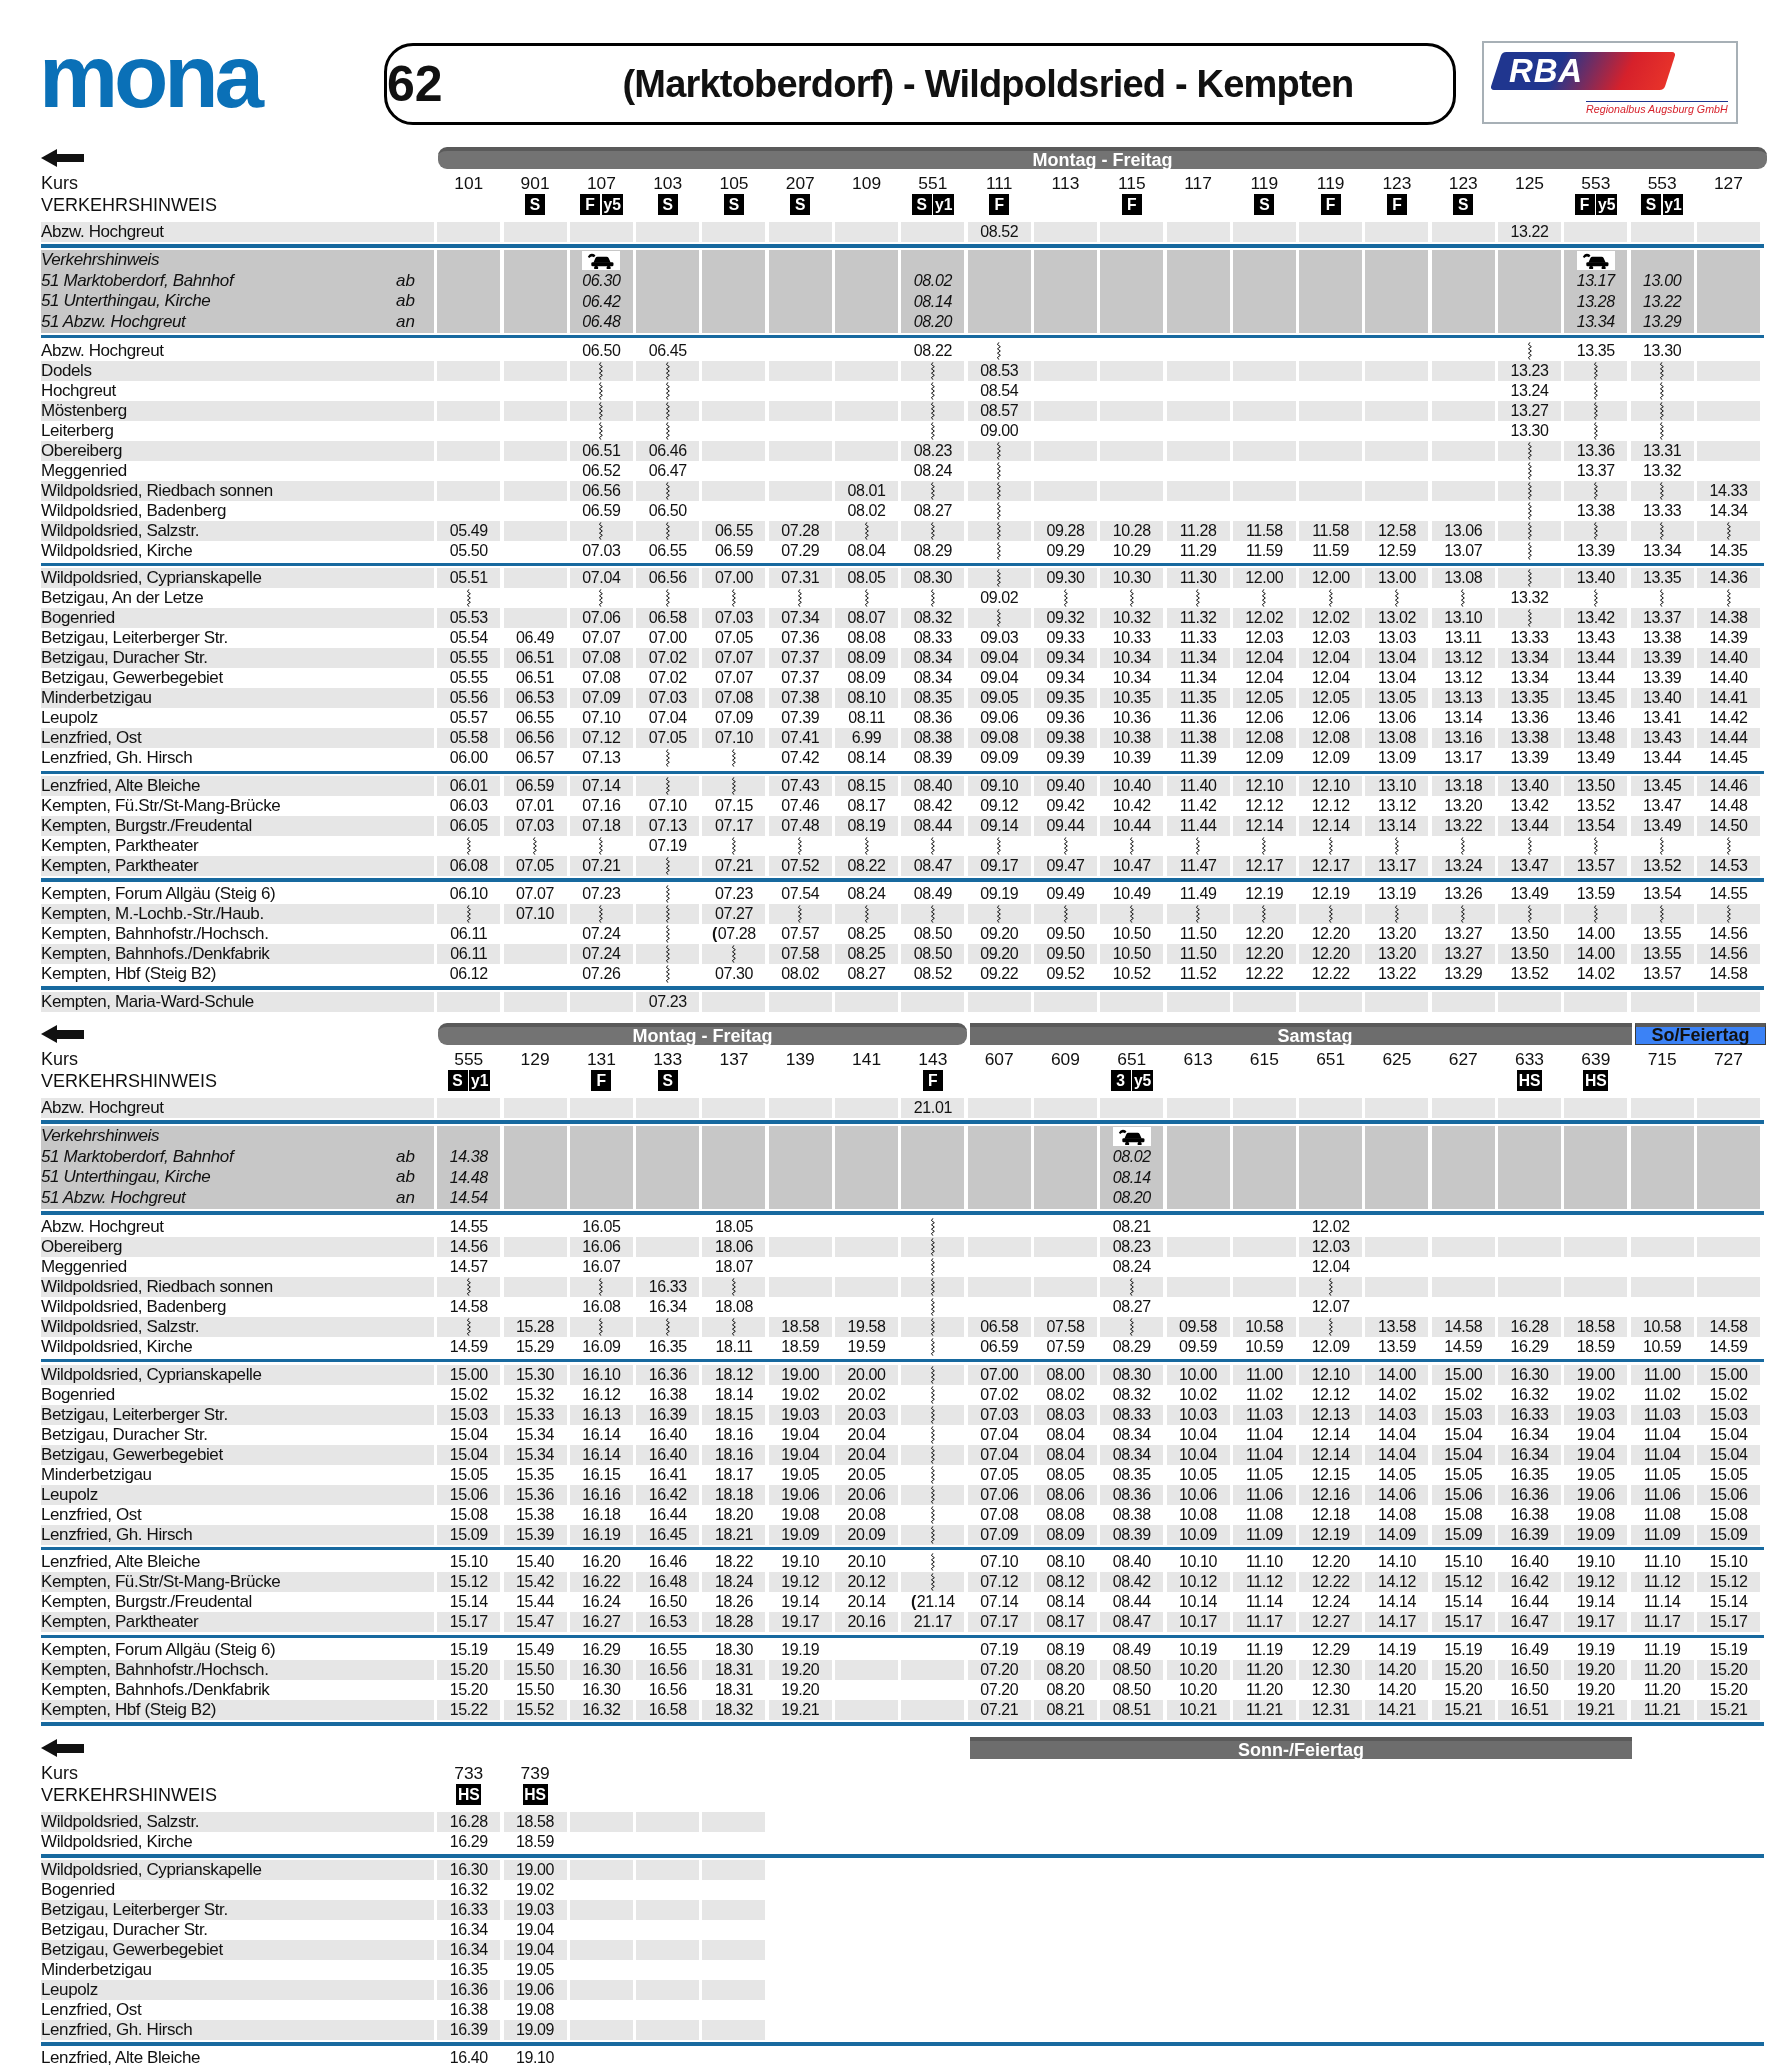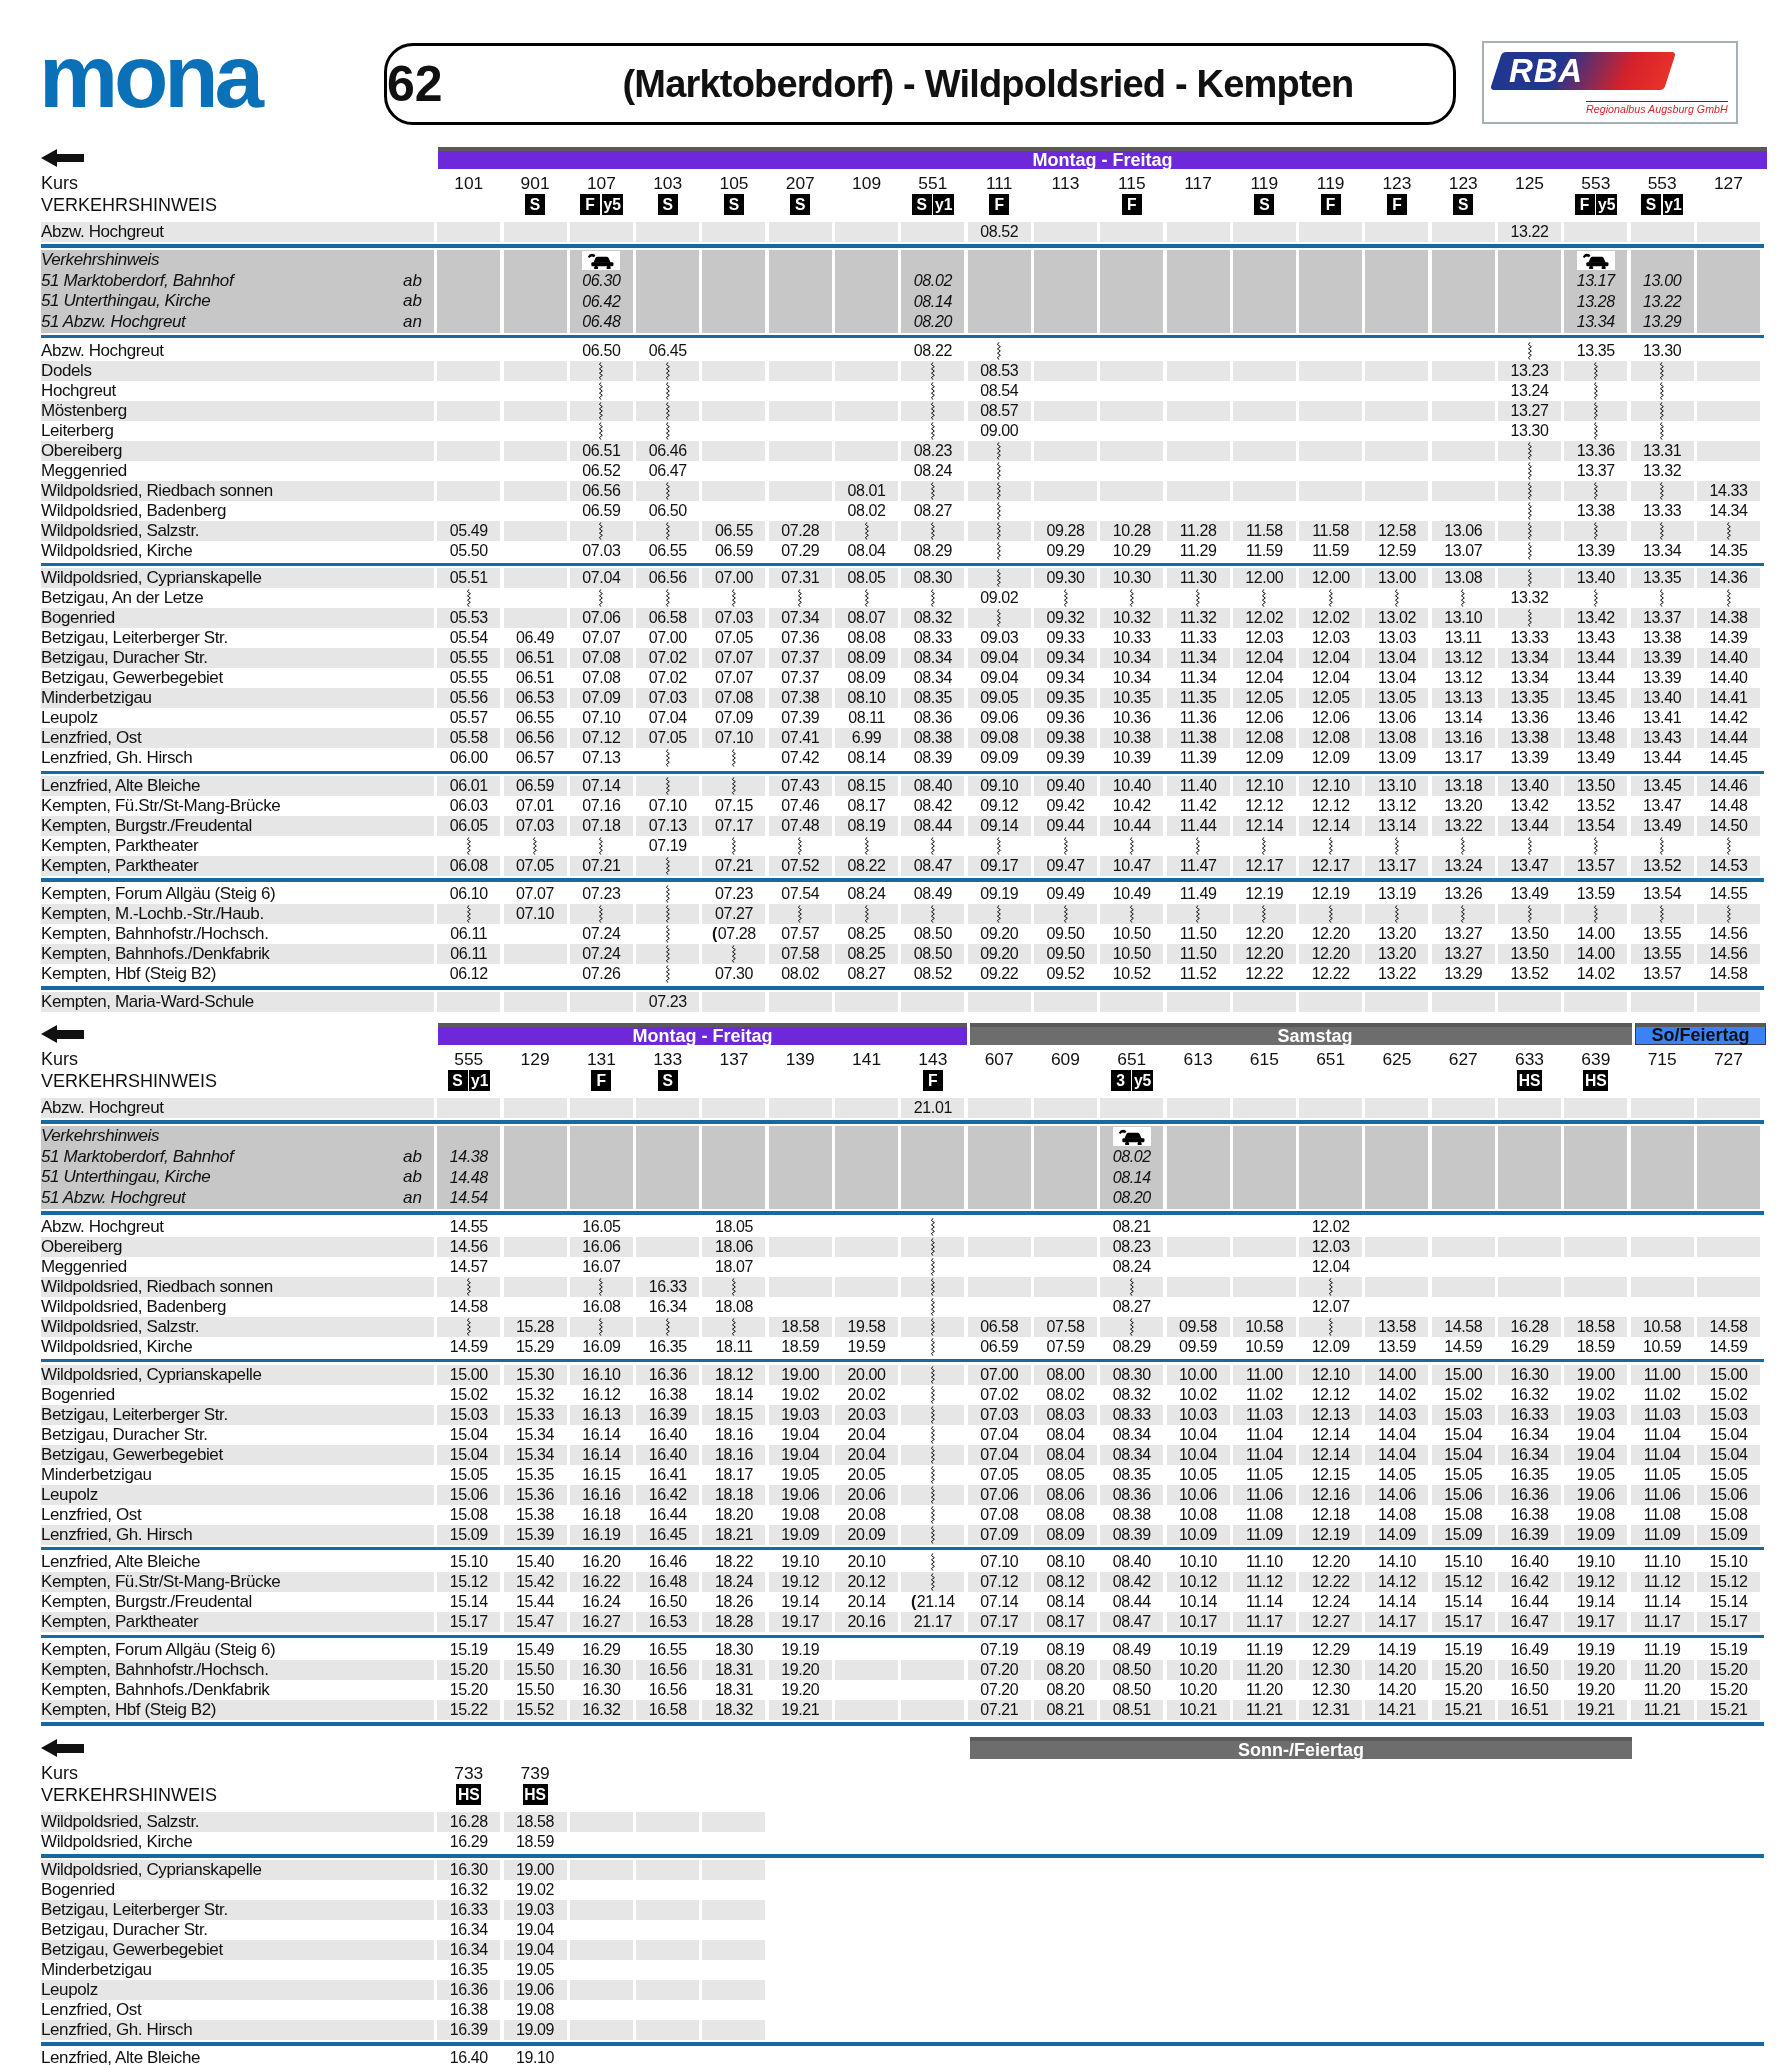--- a/index.html
+++ b/index.html
@@ -17,37 +17,37 @@
   .rbatxt{position:absolute;left:25px;top:9px;font-size:33px;font-weight:bold;font-style:italic;color:#fff;letter-spacing:0.8px;}
   .rbasub{position:absolute;right:8.3px;bottom:7.4px;font-size:10.7px;color:#d6212b;font-style:italic;border-top:1.7px solid #20368f;padding-top:1px;}
 
   
   .section{margin-left:41px;width:1723px;position:relative;}
   .barrow{position:relative;height:26.4px;margin-top:10.7px;}
   .arrow{position:absolute;left:0;top:2.5px;width:45px;height:18px;}
   .arrow .head{position:absolute;left:0;top:0;width:0;height:0;border-top:9px solid transparent;border-bottom:9px solid transparent;border-right:16.5px solid #111;}
   .arrow .tail{position:absolute;left:15.7px;top:5px;width:27px;height:8.3px;background:#111;}
   .daybar{position:absolute;top:0;height:22px;color:#fff;font-size:18px;font-weight:bold;display:flex;align-items:center;justify-content:center;border-top:4.1px solid #5a5a5a;box-sizing:border-box;padding-top:0.8px;}
-  .daybar.blue{background:#6d28d9;}
+  .daybar.blue{background:#737373;border-radius:9px;}
   .daybar.gray{background:#6d6d6d;}
   .daybar.light{background:#3b82f6;color:#111;border:1.7px solid #3a3a3a;border-top:4.1px solid #5a5a5a;}
 
   .tbody{--n:20;}
   .trow{display:grid;grid-template-columns:393px repeat(var(--n),63px);column-gap:3.3px;height:20px;align-items:center;}
   .trow.gray .cell{background:#e6e6e6;}
   .trow.white .cell{background:#fff;}
   .trow.blockrow{height:20.7px;}
   .trow.blockrow .cell{background:#c7c7c7;}
   .kursrow{height:49px;align-items:start;}
   .kursrow .cell{background:transparent;}
   .klabel{font-size:18px;line-height:21.5px;}
   .cell{height:100%;display:flex;align-items:center;justify-content:center;overflow:visible;}
   .cell.rlabel,.cell.klabel{justify-content:flex-start;display:block;}
   .rname{font-size:17px;letter-spacing:-0.4px;white-space:nowrap;line-height:20px;display:inline-block;}
-  .rsuffix{font-size:17px;font-style:italic;float:right;padding-right:12px;line-height:20px;}
+  .rsuffix{font-size:17px;font-style:italic;float:right;padding-right:19px;line-height:20px;}
   .blockrow .rname{font-style:italic;}
   .tcell{font-size:16px;letter-spacing:-0.4px;white-space:nowrap;}
   .blockrow .tcell{font-style:italic;}
   .kcell{flex-direction:column;justify-content:flex-start;display:flex;}
   .knum{font-size:17.4px;line-height:20.7px;}
   .kbadges{display:flex;gap:1.7px;height:21.5px;}
   .badge{background:#000;color:#fff;font-weight:bold;font-size:15.7px;min-width:20px;height:21.5px;display:inline-flex;align-items:center;justify-content:center;padding:0 1.7px;box-sizing:border-box;}
   .rule{height:3.7px;background:#17699f;margin:2.1px 0;}
   .wavy-svg{height:18px;width:5.8px;display:block;}
   .car-svg{height:18px;width:33px;display:block;background:#fff;padding:0.8px 2.5px;}

